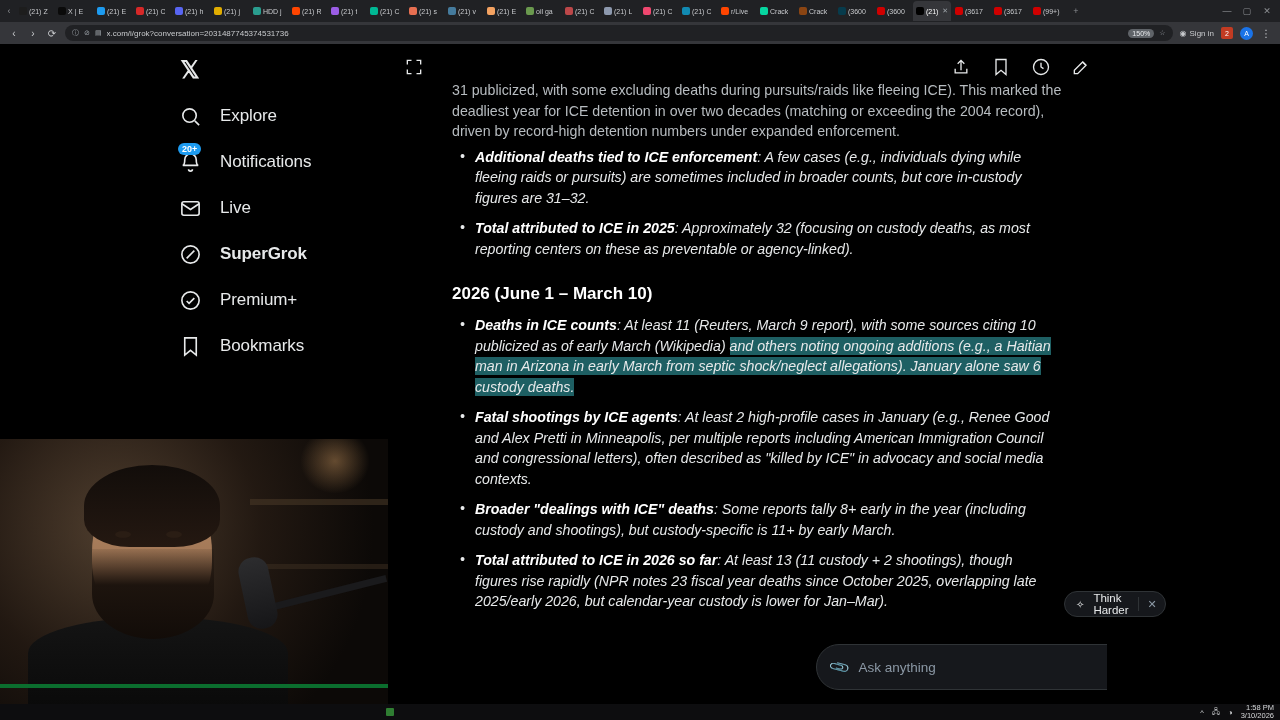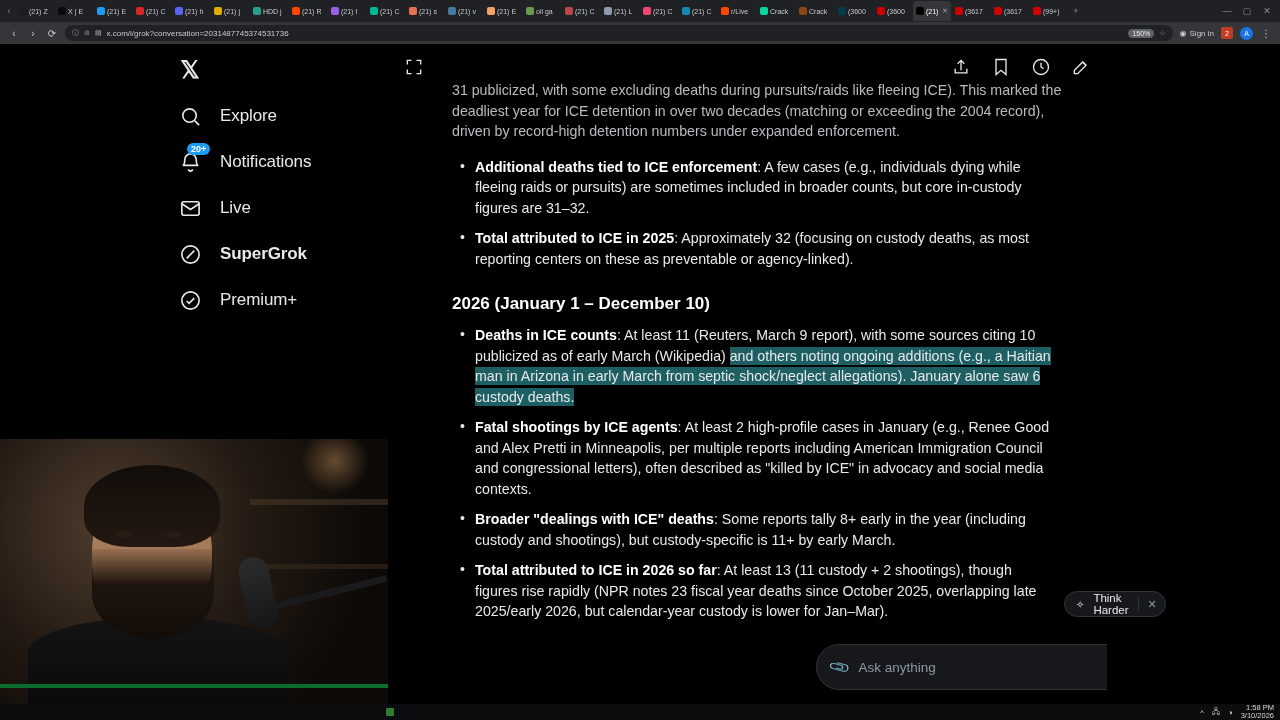--- a/index.html
+++ b/index.html
@@ -102,21 +102,21 @@
     font-size: 17px; color: #e7e9ea; letter-spacing: -0.1px;
   }
   .nav-item.current .nl { font-weight: 700; }
   .nav-ico {
     width: 24px; height: 24px; position: relative;
     display: flex; align-items: center; justify-content: center;
     color: #e7e9ea;
   }
   .nav-ico svg { width: 23px; height: 23px; fill: none; stroke: #e7e9ea; stroke-width: 1.7; }
   .nav-badge {
-    position: absolute; top: -7px; left: 9px;
+    position: absolute; top: -7px; left: 0;
     background: #1d9bf0; color: #fff; font-size: 9px; font-weight: 600;
     border-radius: 8px; padding: 1px 4px; line-height: 10px;
   }
 
   
   .webcam {
     position: absolute; left: 0; top: 395px; width: 388px; height: 265px;
     overflow: hidden; background: #15100d;
   }
   .cam-bg {
@@ -188,21 +188,21 @@
   .article {
     position: absolute; left: 0; top: 36px; width: 719px; height: 585px;
     padding: 0 40px 0 64px; overflow: hidden;
   }
   .article p, .article li { font-size: 14.2px; line-height: 20.5px; color: #e7e9ea; }
   .article .faded { color: #b7bcc0; }
   .article h3 {
     font-size: 17px; line-height: 22px; font-weight: 700; color: #fff;
     margin: 24px 0 10px 0;
   }
-  .article ul { list-style: none; margin: 0 9px 4px 0; padding: 0; }
+  .article ul { list-style: none; margin: 0 9px 4px 0; padding: 0; font-style: italic; }
   .article li {
     position: relative; padding-left: 23px; margin-bottom: 10px;
   }
   .article li::before {
     content: "•"; position: absolute; left: 8px; top: -1px; color: #e7e9ea; font-size: 14px;
   }
   .article b { font-weight: 700; color: #fff; }
   .hl { background: #1e5f63; color: #e7e9ea; padding: 1px 0; }
 
   
@@ -443,20 +443,28 @@
         </div>
         <div class="nav-item">
           <span class="nav-ico">
             <svg viewBox="0 0 24 24">
               <circle cx="12" cy="12" r="9"></circle>
               <path d="M8 12.5l2.5 2.5L16 9.5"></path>
             </svg>
           </span>
           <span class="nl">Premium+</span>
         </div>
+        <div class="nav-item">
+          <span class="nav-ico">
+            <svg viewBox="0 0 24 24">
+              <path d="M6 3h12v18l-6-5-6 5z"></path>
+            </svg>
+          </span>
+          <span class="nl">Bookmarks</span>
+        </div>
       </div>
   </div>
 
   <div class="conv">
     <div class="conv-top">
       <span class="ic-btn">
         <svg viewBox="0 0 24 24">
             <path d="M4 9V4h5M20 9V4h-5M4 15v5h5M20 15v5h-5"></path>
           </svg>
       </span>
@@ -480,27 +488,27 @@
         <span class="ic-btn">
           <svg viewBox="0 0 24 24">
               <path d="M4 20h4l10-10-4-4L4 16v4z"></path>
               <path d="M14 6l4 4"></path>
             </svg>
         </span>
       </span>
     </div>
 
     <div class="article">
-      <p class="faded" style="margin-bottom:15px;">31 publicized, with some excluding deaths during pursuits/raids like fleeing ICE). This marked the deadliest year for ICE detention in over two decades (matching or exceeding the 2004 record), driven by record-high detention numbers under expanded enforcement.</p>
+      <p class="faded" style="margin-bottom:5px;">31 publicized, with some excluding deaths during pursuits/raids like fleeing ICE). This marked the deadliest year for ICE detention in over two decades (matching or exceeding the 2004 record), driven by record-high detention numbers under expanded enforcement.</p>
       <div id="blocks-container">
           <ul>
             <li><b>Additional deaths tied to ICE enforcement</b><span>: A few cases (e.g., individuals dying while fleeing raids or pursuits) are sometimes included in broader counts, but core in-custody figures are 31–32.</span></li>
             <li><b>Total attributed to ICE in 2025</b><span>: Approximately 32 (focusing on custody deaths, as most reporting centers on these as preventable or agency-linked).</span></li>
           </ul>
-          <h3>2026 (January 1 – December 10)</h3>
+          <h3>2026 (June 1 – March 10)</h3>
           <ul>
             <li><b>Deaths in ICE counts</b><span>: At least 11 (Reuters, March 9 report), with some sources citing 10 publicized as of early March (Wikipedia) </span><span class="hl">and others noting ongoing additions (e.g., a Haitian man in Arizona in early March from septic shock/neglect allegations). January alone saw 6 custody deaths.</span></li>
             <li><b>Fatal shootings by ICE agents</b><span>: At least 2 high-profile cases in January (e.g., Renee Good and Alex Pretti in Minneapolis, per multiple reports including American Immigration Council and congressional letters), often described as "killed by ICE" in advocacy and social media contexts.</span></li>
             <li><b>Broader "dealings with ICE" deaths</b><span>: Some reports tally 8+ early in the year (including custody and shootings), but custody-specific is 11+ by early March.</span></li>
             <li><b>Total attributed to ICE in 2026 so far</b><span>: At least 13 (11 custody + 2 shootings), though figures rise rapidly (NPR notes 23 fiscal year deaths since October 2025, overlapping late 2025/early 2026, but calendar-year custody is lower for Jan–Mar).</span></li>
           </ul>
         </div>
     </div>
 
     <div class="toast">

